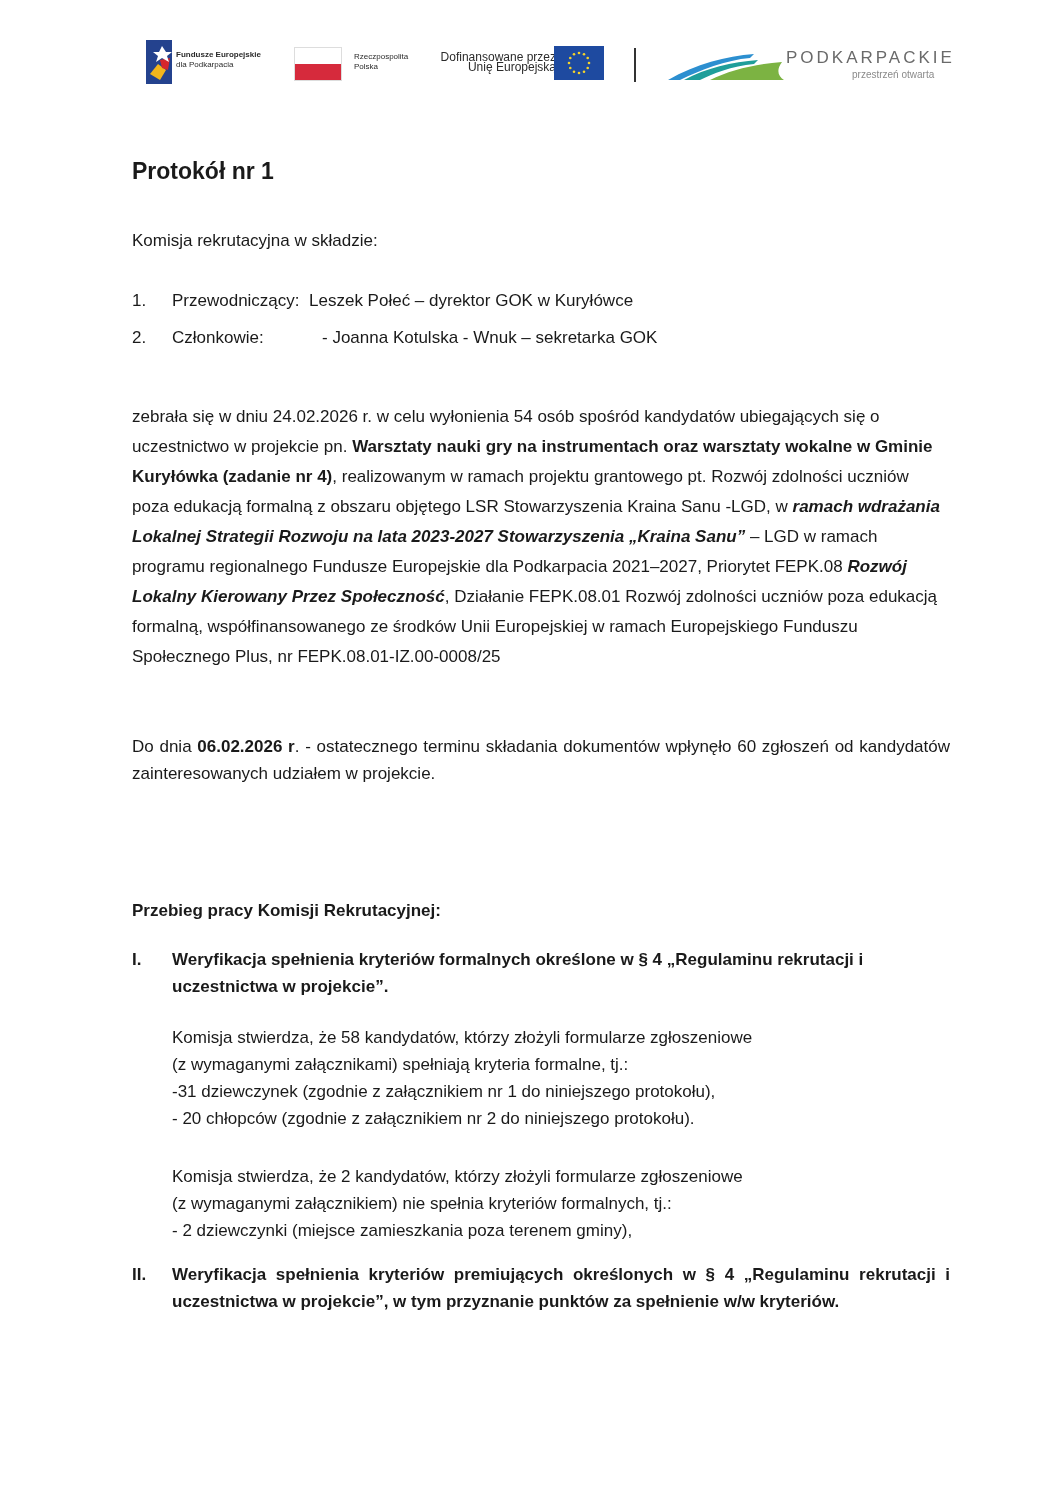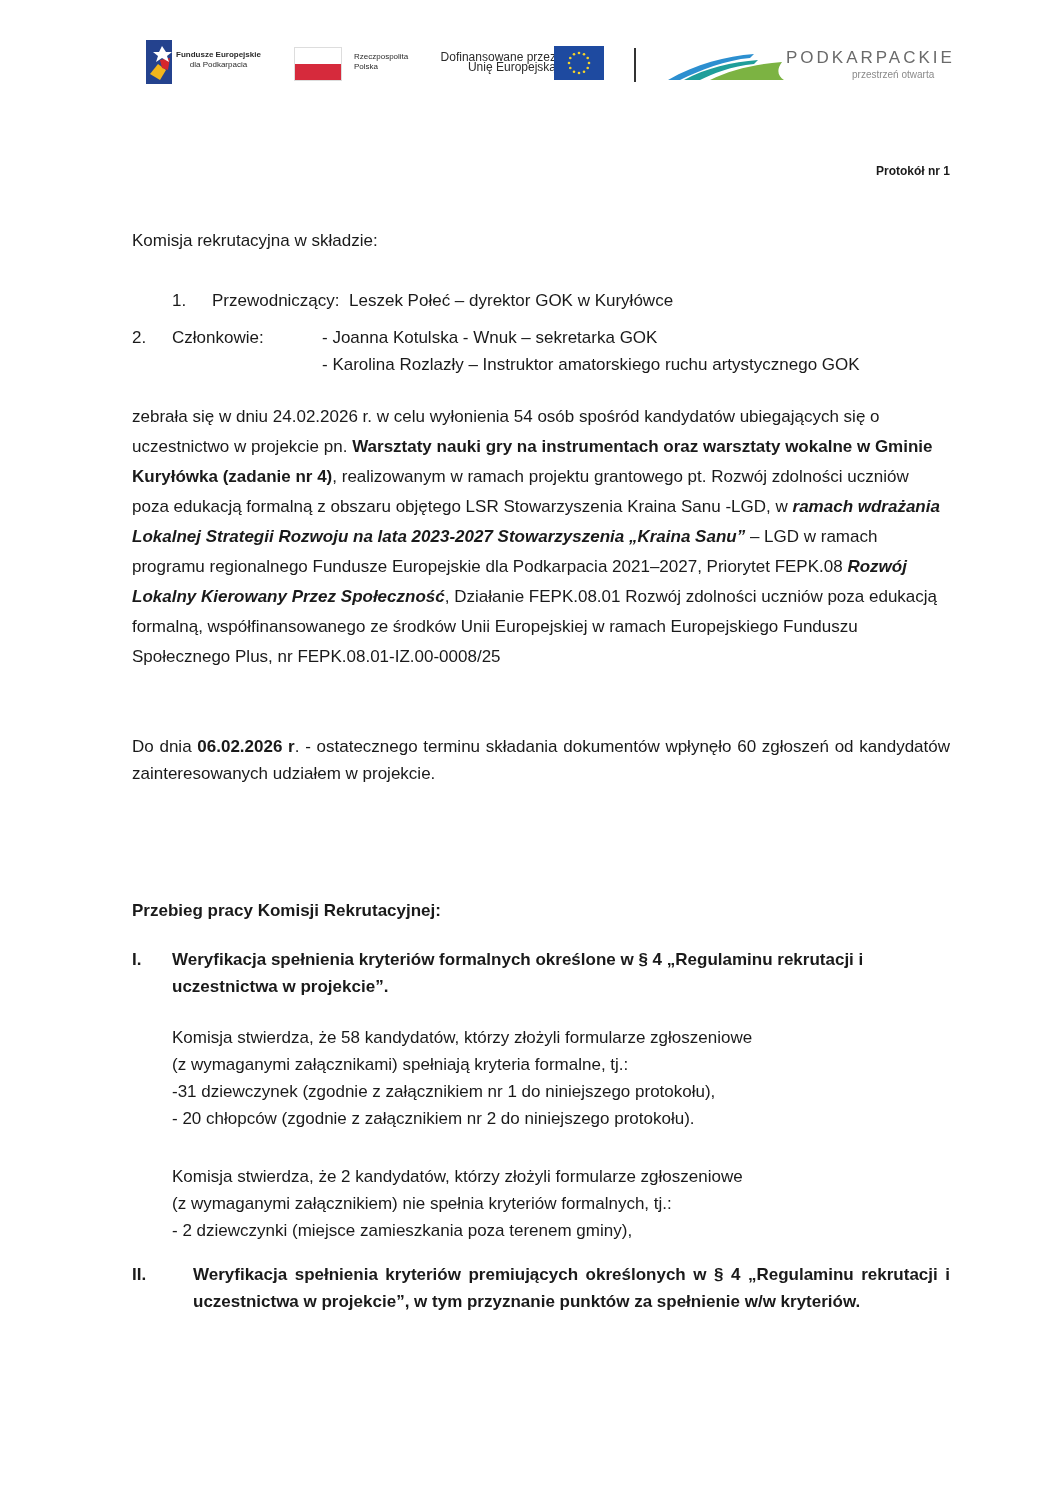--- a/index.html
+++ b/index.html
@@ -1,35 +1,35 @@
 <!DOCTYPE html>
 <html><head>
   <meta charset="utf-8">
   <style>
     html, body { margin: 0; padding: 0; background: #ffffff; }
     body { width: 1058px; height: 1497px; position: relative; overflow: hidden;
            font-family: "Liberation Sans", sans-serif; color: #1a1a1a; }
     .logos { position: absolute; top: 38px; left: 146px; width: 830px; height: 50px; }
-    .logo-fe { position: absolute; left: 0; top: 0; width: 150px; height: 48px; text-align: center; }
+    .logo-fe { position: absolute; left: 0; top: 0; width: 150px; height: 48px; }
     .logo-fe .mark { position: absolute; left: 0; top: 2px; width: 26px; height: 44px; }
     .logo-fe .txt { position: absolute; left: 30px; top: 12px; font-size: 8px; line-height: 10px; color: #2b2b2b; }
     .logo-rp { position: absolute; left: 148px; top: 9px; width: 150px; height: 36px; }
     .logo-rp .flag { position: absolute; left: 0; top: 0; width: 48px; height: 34px; border: 1px solid #ddd; box-sizing: border-box; }
     .logo-rp .flag .w { height: 50%; background: #fff; }
     .logo-rp .flag .r { height: 50%; background: #d62a3c; }
     .logo-rp .txt { position: absolute; left: 60px; top: 5px; font-size: 8px; line-height: 10px; color: #2b2b2b; }
     .logo-eu { position: absolute; left: 298px; top: 8px; width: 160px; height: 36px; }
     .logo-eu .txt { position: absolute; right: 48px; top: 6px; font-size: 12px; line-height: 10px; text-align: right; color: #2b2b2b; white-space: nowrap; }
     .logo-eu .flag { position: absolute; right: 0; top: 0; width: 50px; height: 34px; background: #1e4aa0; }
     .sep { position: absolute; left: 488px; top: 10px; width: 2px; height: 34px; background: #333; }
     .logo-pk { position: absolute; left: 520px; top: 6px; width: 310px; height: 42px; }
     .logo-pk svg { position: absolute; left: 0; top: 6px; }
     .logo-pk .name { position: absolute; left: 120px; top: 4px; font-size: 17px; letter-spacing: 3px; color: #6a6a6a; }
     .logo-pk .tag { position: absolute; left: 186px; top: 25px; font-size: 10px; color: #8a8a8a; }
-    .title { position: absolute; left: 132px; top: 157px; width: 818px; text-align: right; font-weight: bold; font-size: 12px; line-height: 28px; }
+    .title { position: absolute; left: 132px; top: 157px; width: 818px; text-align: left; font-weight: bold; font-size: 23px; line-height: 28px; }
     .p { position: absolute; left: 132px; width: 818px; font-size: 17px; }
     .justify { text-align: justify; }
     .b { font-weight: bold; }
     .bi { font-weight: bold; font-style: italic; }
     .num { display: inline-block; width: 40px; }
     .lab { display: inline-block; width: 150px; }
     .ind { padding-left: 40px; box-sizing: border-box; }
   </style>
 </head>
 <body>
@@ -91,27 +91,26 @@
     <div class="tag">przestrzeń otwarta</div>
   </div>
 </div>
 
 <div class="title">
   <div>Protokół nr 1</div>
 </div>
 
 <div class="p" style="top:228px; line-height:26px;">Komisja rekrutacyjna w składzie:</div>
 
-<div class="p" style="top:288px; line-height:26px;margin-left:40px;">
+<div class="p" style="top:288px; line-height:26px;">
   <span class="num">1.</span><span>Przewodniczący:</span>&nbsp; <span>Leszek Połeć – dyrektor GOK w Kuryłówce</span>
 </div>
 
 <div class="p" style="top:324px; line-height:27px;">
   <div><span class="num">2.</span><span class="lab">Członkowie:</span><span>- Joanna Kotulska - Wnuk – sekretarka GOK</span></div>
-  <div style="padding-left:190px;"><span>- Karolina Rozlazły – Instruktor amatorskiego ruchu artystycznego GOK</span></div>
 </div>
 
 <div class="p" style="top:402px; line-height:30px;">
   <span>zebrała się w dniu 24.02.2026 r. w celu wyłonienia 54 osób spośród kandydatów ubiegających się o uczestnictwo w projekcie pn. </span><span class="b">Warsztaty nauki gry na instrumentach oraz warsztaty wokalne w Gminie Kuryłówka (zadanie nr 4)</span><span>, realizowanym w ramach projektu grantowego pt. Rozwój zdolności uczniów poza edukacją formalną z obszaru objętego LSR Stowarzyszenia Kraina Sanu -LGD, w </span><span class="bi">ramach wdrażania Lokalnej Strategii Rozwoju na lata 2023-2027 Stowarzyszenia „Kraina Sanu”</span><span> – LGD w ramach programu regionalnego Fundusze Europejskie dla Podkarpacia 2021–2027, Priorytet FEPK.08 </span><span class="bi">Rozwój Lokalny Kierowany Przez Społeczność</span><span>, Działanie FEPK.08.01 Rozwój zdolności uczniów poza edukacją formalną, współfinansowanego ze środków Unii Europejskiej w ramach Europejskiego Funduszu Społecznego Plus, nr FEPK.08.01-IZ.00-0008/25</span>
 </div>
 
 <div class="p justify" style="top:733px; line-height:27px;">
   <div><span>Do dnia </span><span class="b">06.02.2026 r</span><span>. - ostatecznego terminu składania dokumentów wpłynęło 60 zgłoszeń od kandydatów zainteresowanych udziałem w projekcie.</span></div>
 </div>
 
@@ -128,18 +127,18 @@
   <div>-31 dziewczynek (zgodnie z załącznikiem nr 1 do niniejszego protokołu),</div>
   <div>- 20 chłopców (zgodnie z załącznikiem nr 2 do niniejszego protokołu).</div>
 </div>
 
 <div class="p ind" style="top:1155px; line-height:27px;margin-top:8px;">
   <div>Komisja stwierdza, że 2 kandydatów, którzy złożyli formularze zgłoszeniowe</div>
   <div>(z wymaganymi załącznikiem) nie spełnia kryteriów formalnych, tj.:</div>
   <div>- 2 dziewczynki (miejsce zamieszkania poza terenem gminy),</div>
 </div>
 
-<div class="p justify" style="top:1261px; line-height:27px; display:flex;gap:21px;">
+<div class="p justify" style="top:1261px; line-height:27px; display:flex;">
   <span class="b" style="flex:0 0 40px;">II.</span>
   <div style="flex:1;">
     <div class="b">Weryfikacja spełnienia kryteriów premiujących określonych w § 4 „Regulaminu rekrutacji i uczestnictwa w projekcie”, w tym przyznanie punktów za spełnienie w/w kryteriów.</div>
   </div>
 </div>
 
 </body></html>

